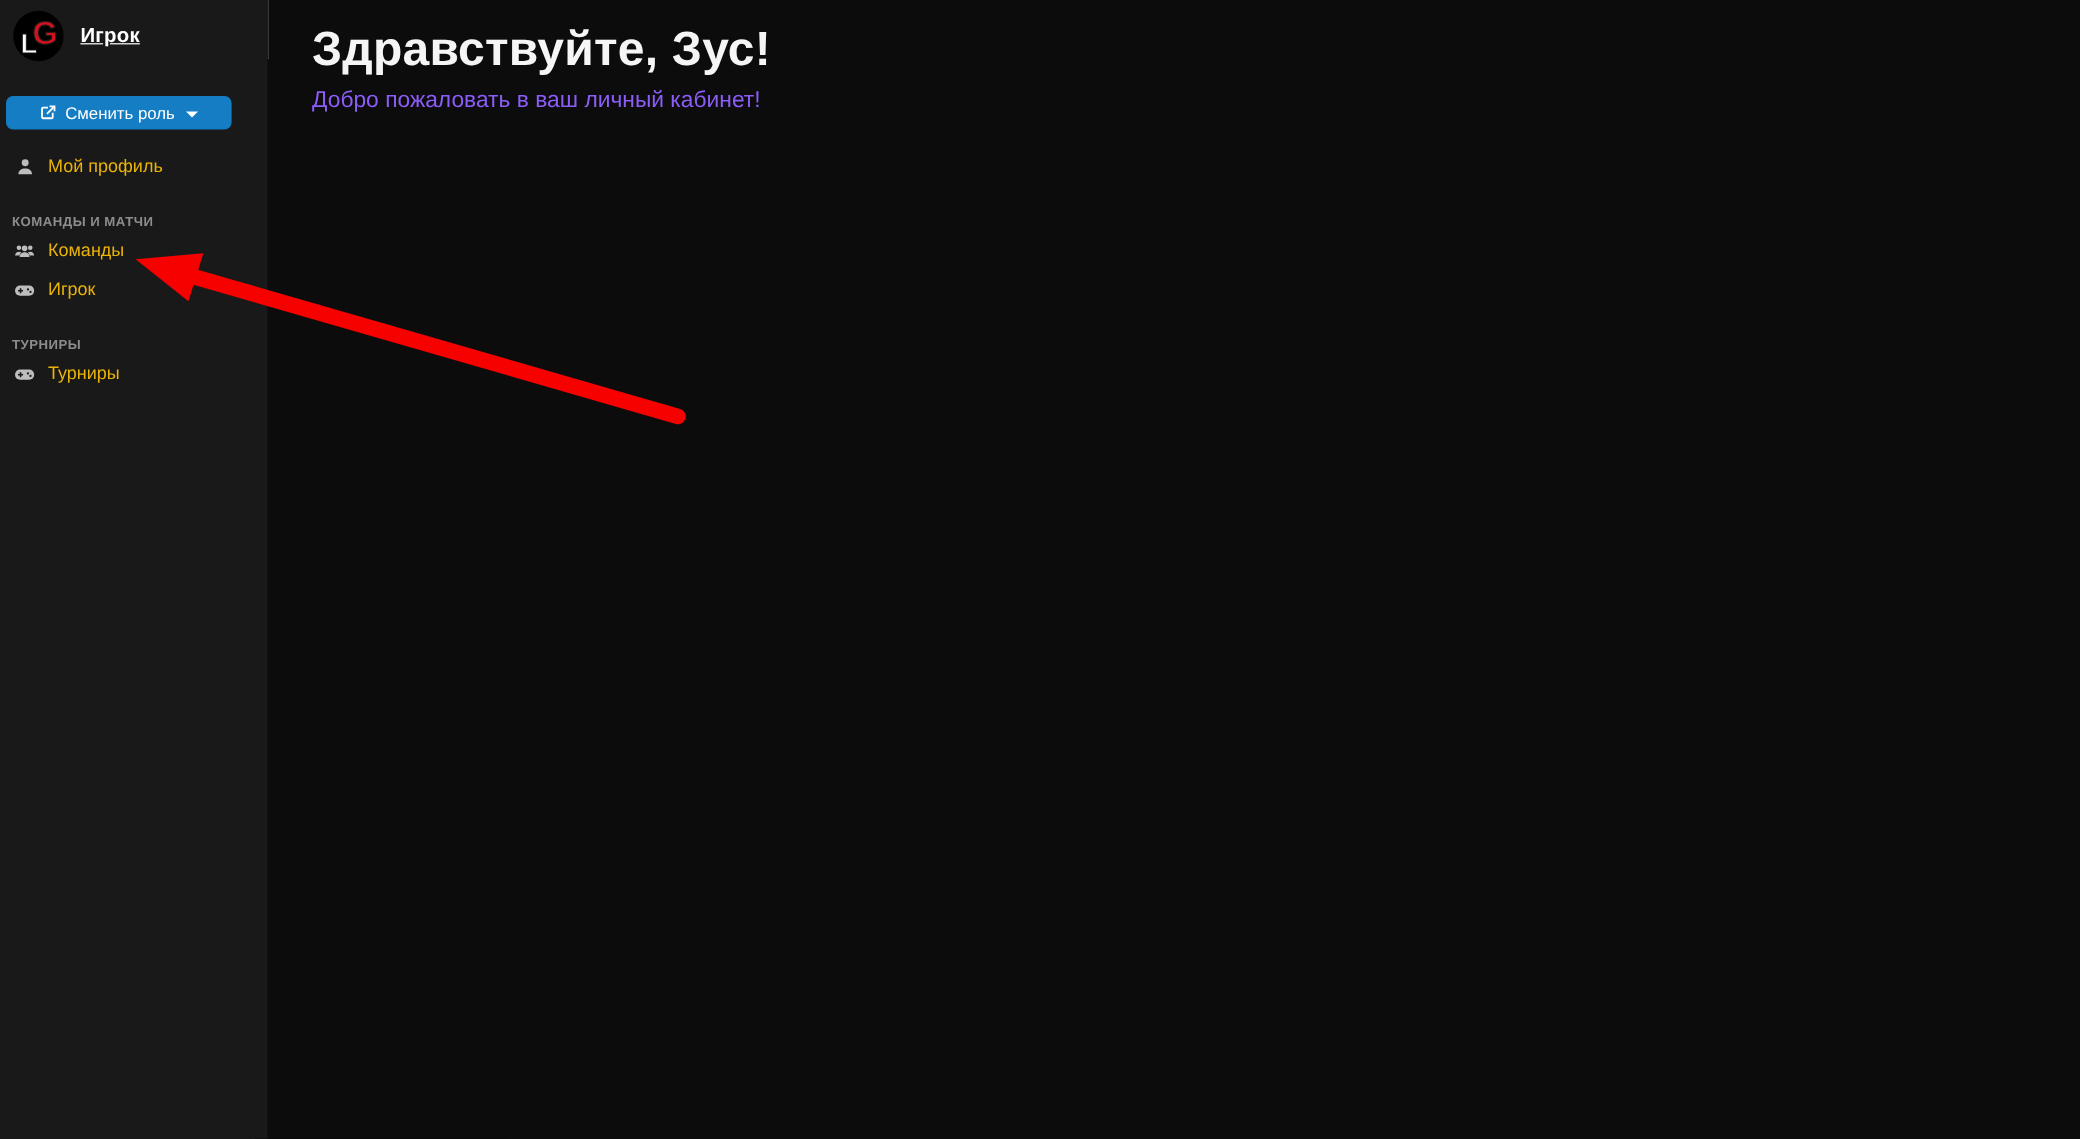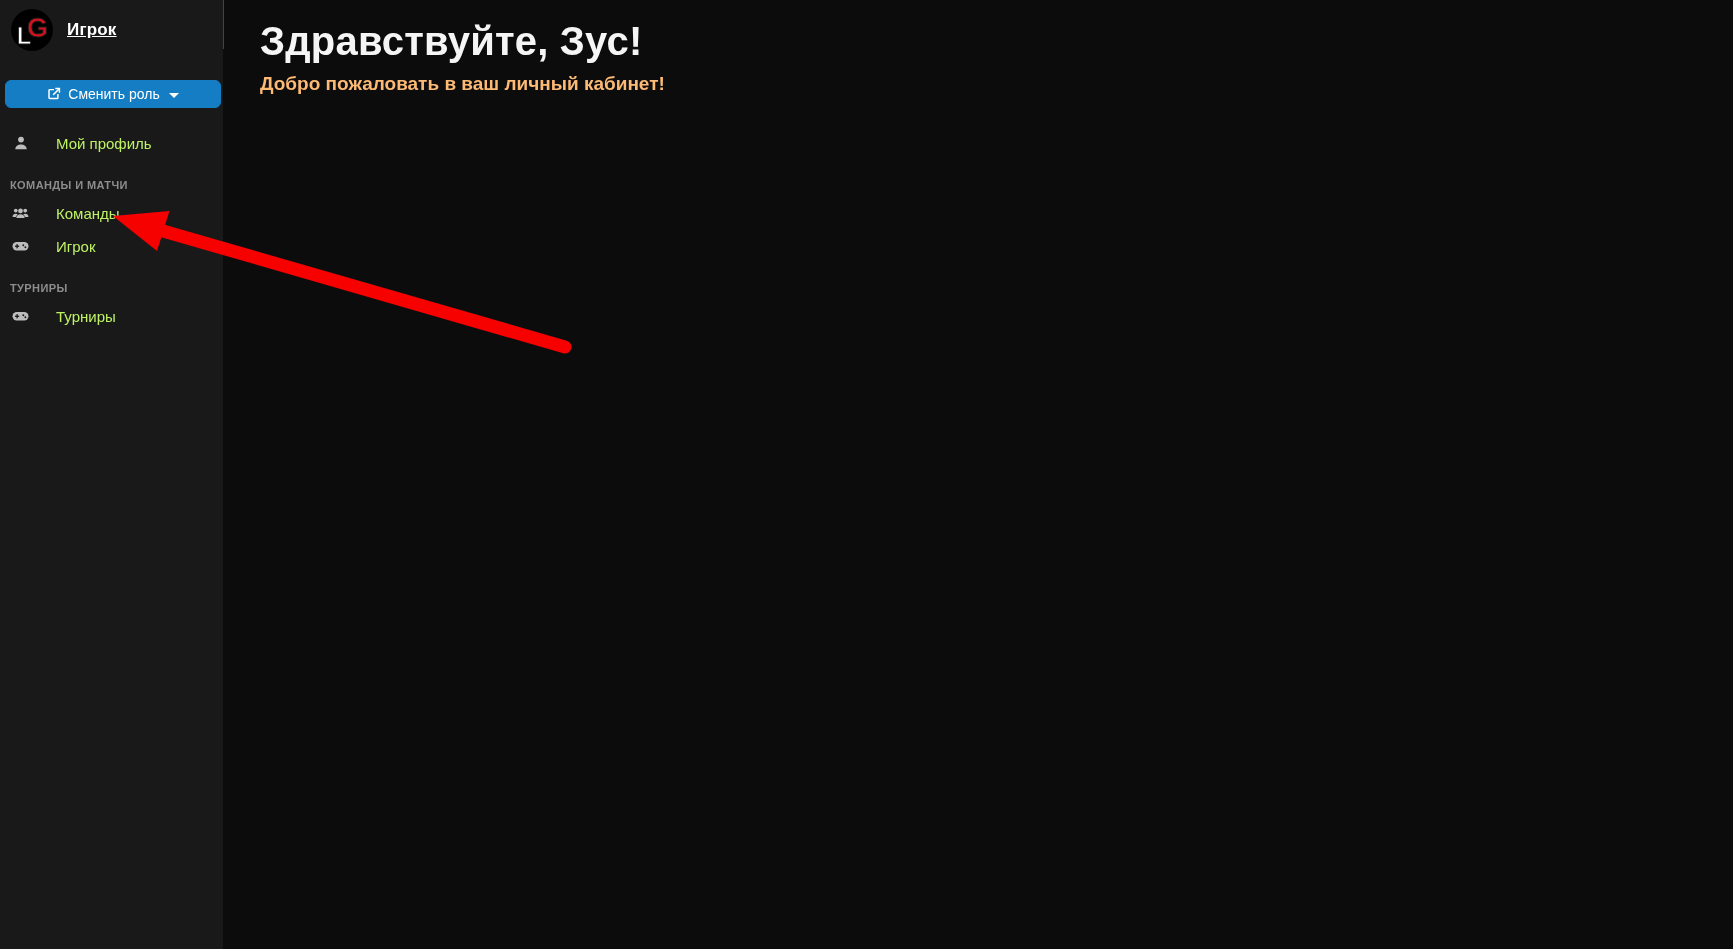--- a/index.html
+++ b/index.html
@@ -27,43 +27,43 @@
   }
   .brand-logo { width: 44px; height: 44px; flex: 0 0 auto; }
   .brand-title {
     margin-left: 13px;
     font-size: 17px; font-weight: 700; color: #ffffff;
     letter-spacing: 0.2px;
     text-decoration: underline;
   }
   .change-role-btn {
     margin: 22px 42px 0 5px;
-    height: 28px; width: 216px;
+    height: 28px; width: 188px;
     background: #147dc3;
     border: 1px solid #147dc3;
     border-radius: 6px;
     color: #ffffff;
     font-family: "Liberation Sans", sans-serif;
     font-size: 14px;
     display: flex; align-items: center; justify-content: center;
     gap: 7px; cursor: pointer;
   }
   .change-role-btn svg { display: block; }
   .caret-down {
     width: 0; height: 0; margin-left: 2px; margin-top: 2px;
     border-left: 5px solid transparent;
     border-right: 5px solid transparent;
     border-top: 5px solid #ffffff;
   }
   .nav { margin-top: 22px; }
   .nav-item {
-    display: flex; align-items: center;
+    display: flex; 
     height: 26px; padding-left: 12px;
-    gap: 27px; cursor: pointer;
-    font-size: 15px; color: #bef264;
+    gap: 11px; cursor: pointer;
+    font-size: 15px; color: #eab308;
   }
   .nav-item .ico { width: 17px; height: 17px; display: flex; align-items: center; justify-content: center; }
   .section-header {
     padding: 0 0 0 10px;
     margin-top: 23px; margin-bottom: 9px;
     font-size: 11px; font-weight: 700;
     color: #8d8d8d; letter-spacing: 0.4px;
     text-transform: uppercase;
   }
   .nav-group .nav-item { margin-bottom: 7px; }
@@ -77,22 +77,22 @@
     border-left: 1px solid #434343;
   }
   .content { padding: 17px 0 0 36px; }
   .greeting {
     font-size: 40px; font-weight: 600;
     color: #f5f5f5; letter-spacing: 0.2px;
     line-height: 1.2;
   }
   .welcome {
     margin-top: 8px;
-    font-size: 19px; font-weight: 700;
-    color: #fdba74;
+    font-size: 19px; font-weight: 400;
+    color: #8b5cf6;
   }
 
   
   .annotation-layer {
     position: absolute; left: 0; top: 0;
     width: 1733px; height: 949px;
     pointer-events: none; z-index: 10;
   }
 </style>
 </head>

